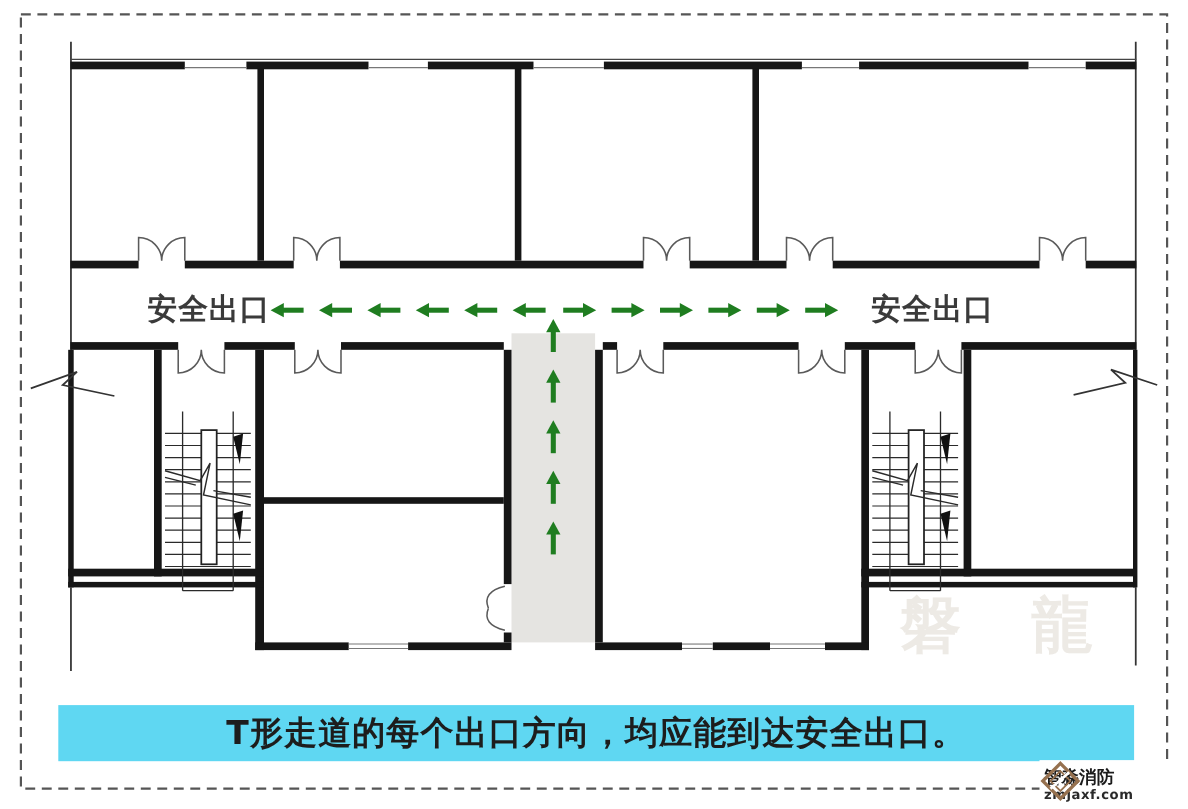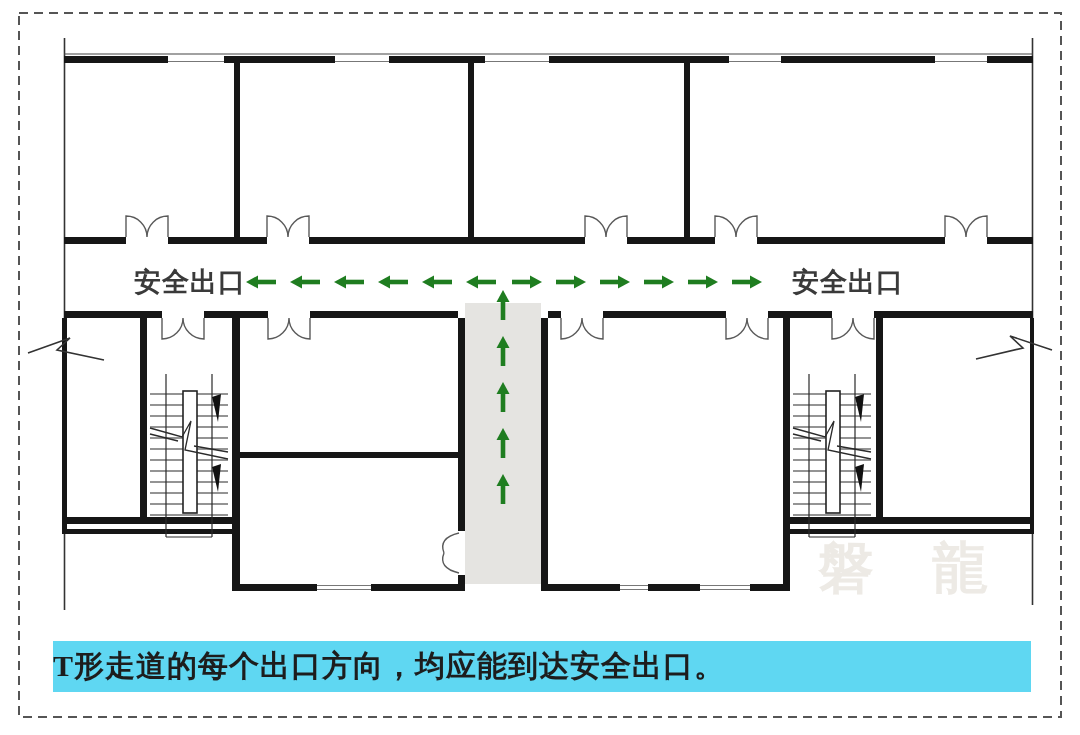--- a/index.html
+++ b/index.html
@@ -1,32 +1,32 @@
 <!DOCTYPE html>
 <html><head>
 <meta charset="utf-8">
 <style>
   html,body{margin:0;padding:0;background:#fff;}
   #stage{
     position:relative;width:1080px;height:735px;background:#ffffff;overflow:hidden;
     font-family:"DejaVu Sans","Liberation Sans",sans-serif;
   }
   #stage svg{position:absolute;left:0;top:0;}
-  .overlay{position:absolute;font-family:Liberation Serif, serif;}
+  .overlay{position:absolute;}
   .exit-label{
     width:130px;text-align:center;font-size:27px;font-weight:600;color:#3a3a3a;
     letter-spacing:1px;line-height:30px;white-space:nowrap;
   }
   .watermark{
     left:818px;top:531px;font-size:56px;font-weight:700;color:#edeae5;
     letter-spacing:22px;white-space:nowrap;user-select:none;
   }
   .caption-banner{
     left:53px;top:641px;width:978px;height:51px;background:#5fd7f2;
-    display:flex;align-items:center;justify-content:flex-start;
+    display:flex;align-items:center;justify-content:center;
   }
   .caption-banner .caption-text{
     font-size:30px;font-weight:600;color:#1d1d1d;white-space:nowrap;letter-spacing:1px;
   }
   .brand{
     left:945px;top:691px;width:135px;height:44px;background:#ffffff;
     display:flex;align-items:center;
   }
   .brand .txt{display:flex;flex-direction:column;margin-left:4px;}
   .brand .brand-name{font-size:16px;font-weight:700;color:#1b1b1b;line-height:17px;white-space:nowrap;}
@@ -205,14 +205,25 @@
     </g>
   </svg>
 
   <div class="overlay exit-label" style="left:125px;top:267px;">安全出口</div>
   <div class="overlay exit-label" style="left:783px;top:267px;">安全出口</div>
 
   <div class="overlay caption-banner">
     <span class="caption-text">T形走道的每个出口方向，均应能到达安全出口。</span>
   </div>
 
+  <div class="overlay brand">
+    <svg width="38" height="38" viewBox="0 0 38 38">
+      <path d="M19,3 L35,19 L19,35 L3,19 Z" fill="none" stroke="#96714f" stroke-width="3"></path>
+      <path d="M19,10 L28,19 L19,28 L10,19 Z" fill="none" stroke="#96714f" stroke-width="1.6"></path>
+      <line x1="10" y1="26" x2="27" y2="11" stroke="#ffffff" stroke-width="2.5"></line>
+    </svg>
+    <div class="txt">
+      <span class="brand-name">智淼消防</span>
+      <span class="brand-url">zmjaxf.com</span>
+    </div>
+  </div>
 
 </div>
 
 </body></html>

